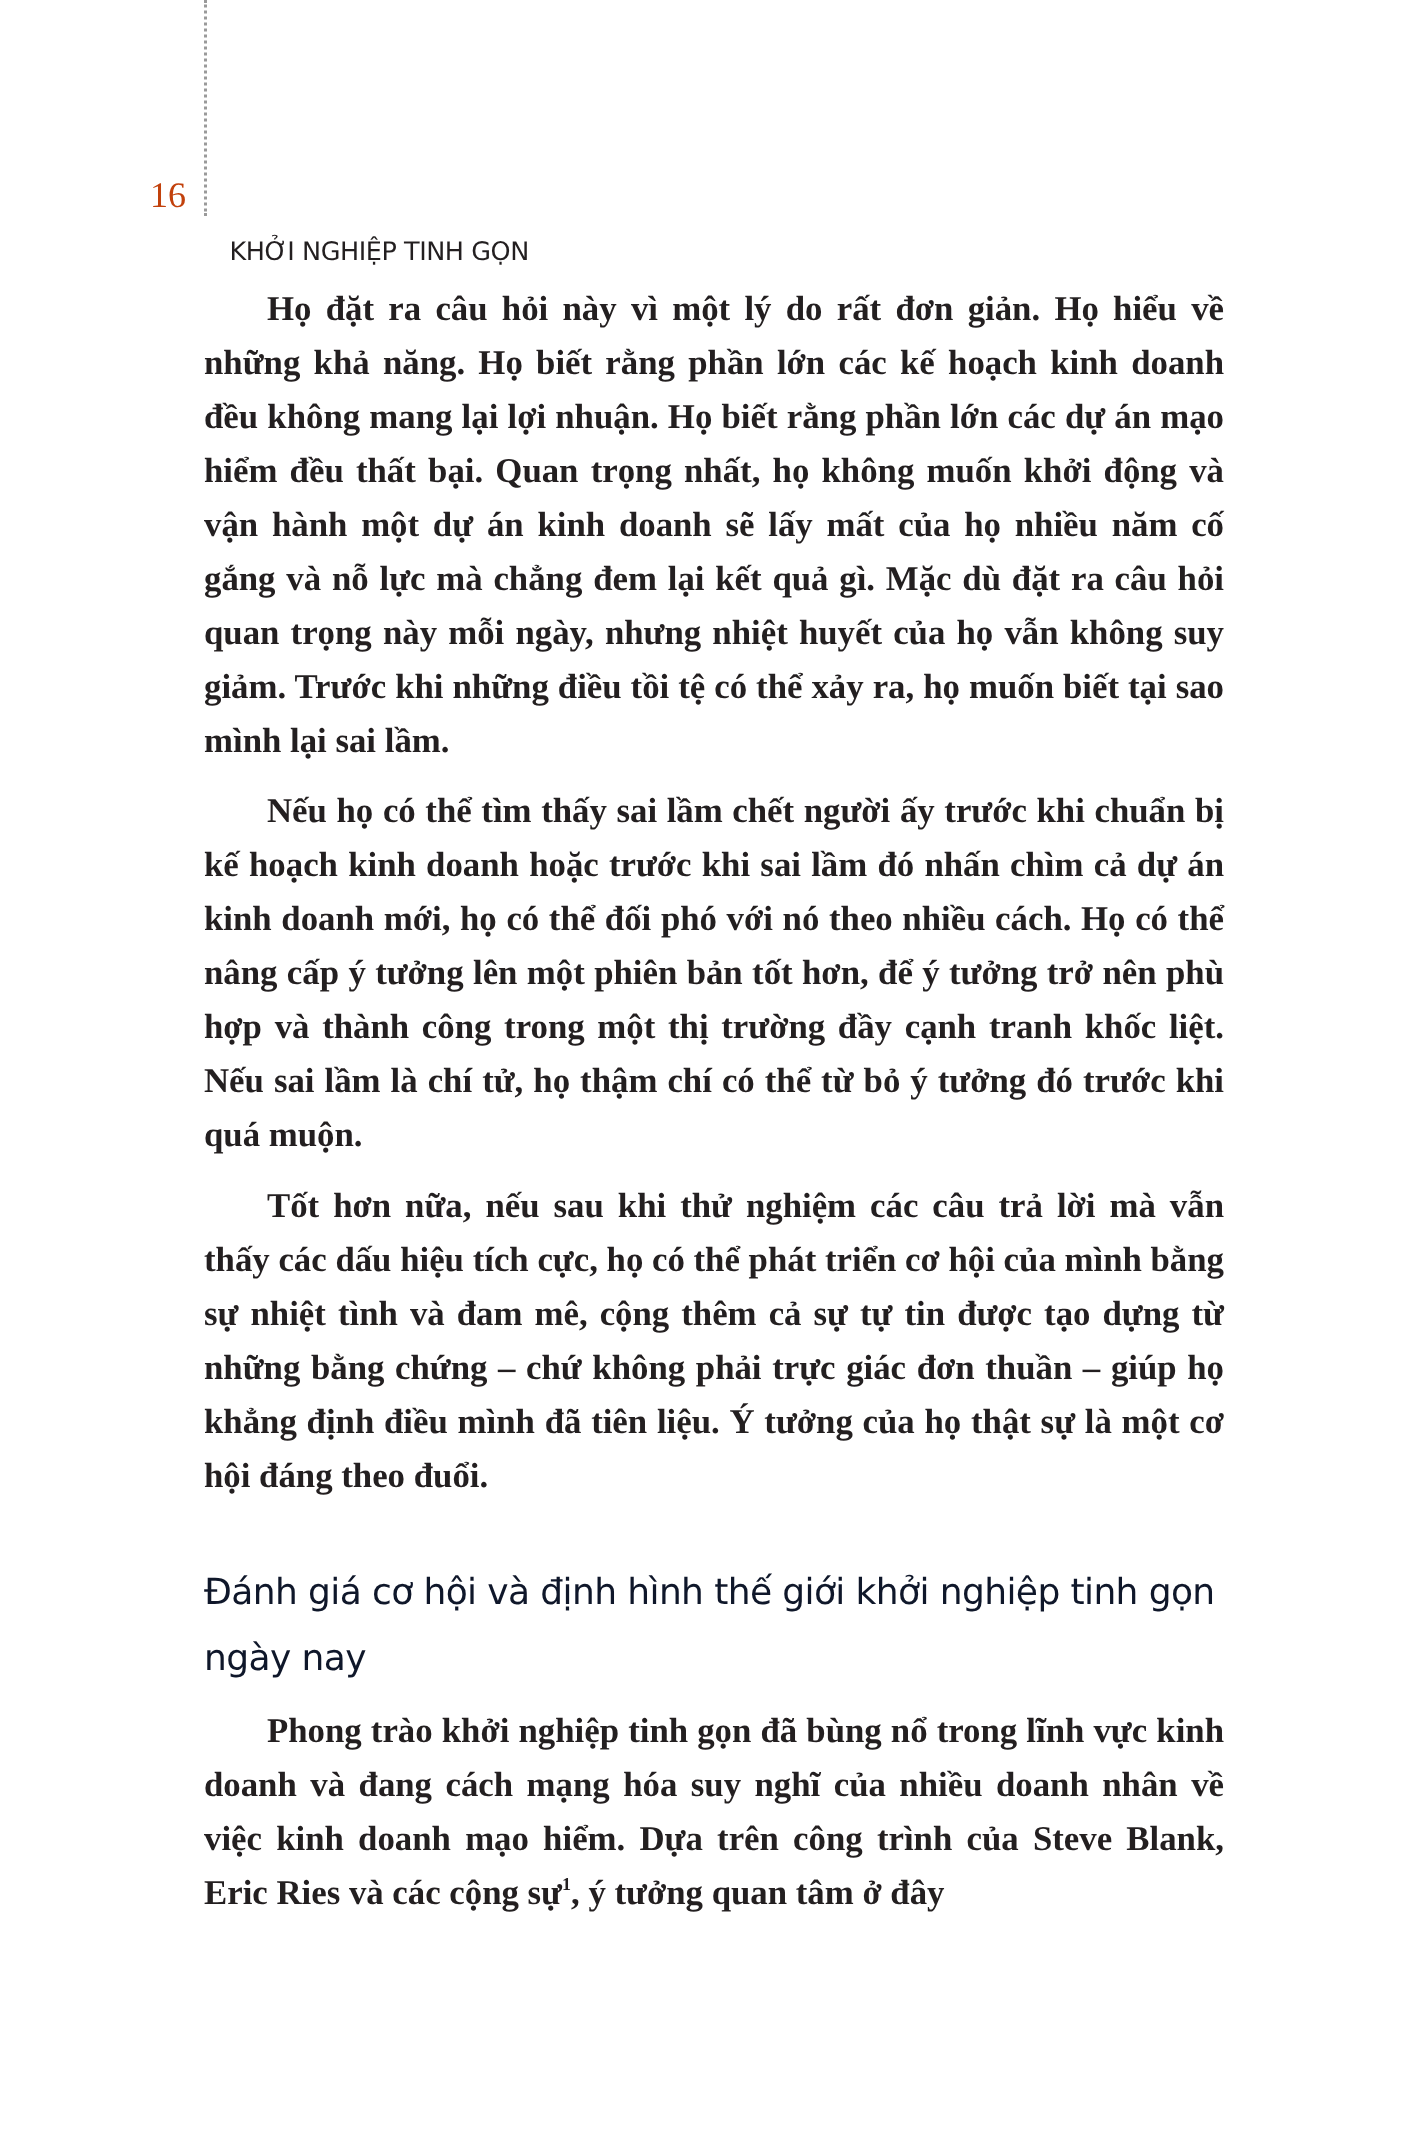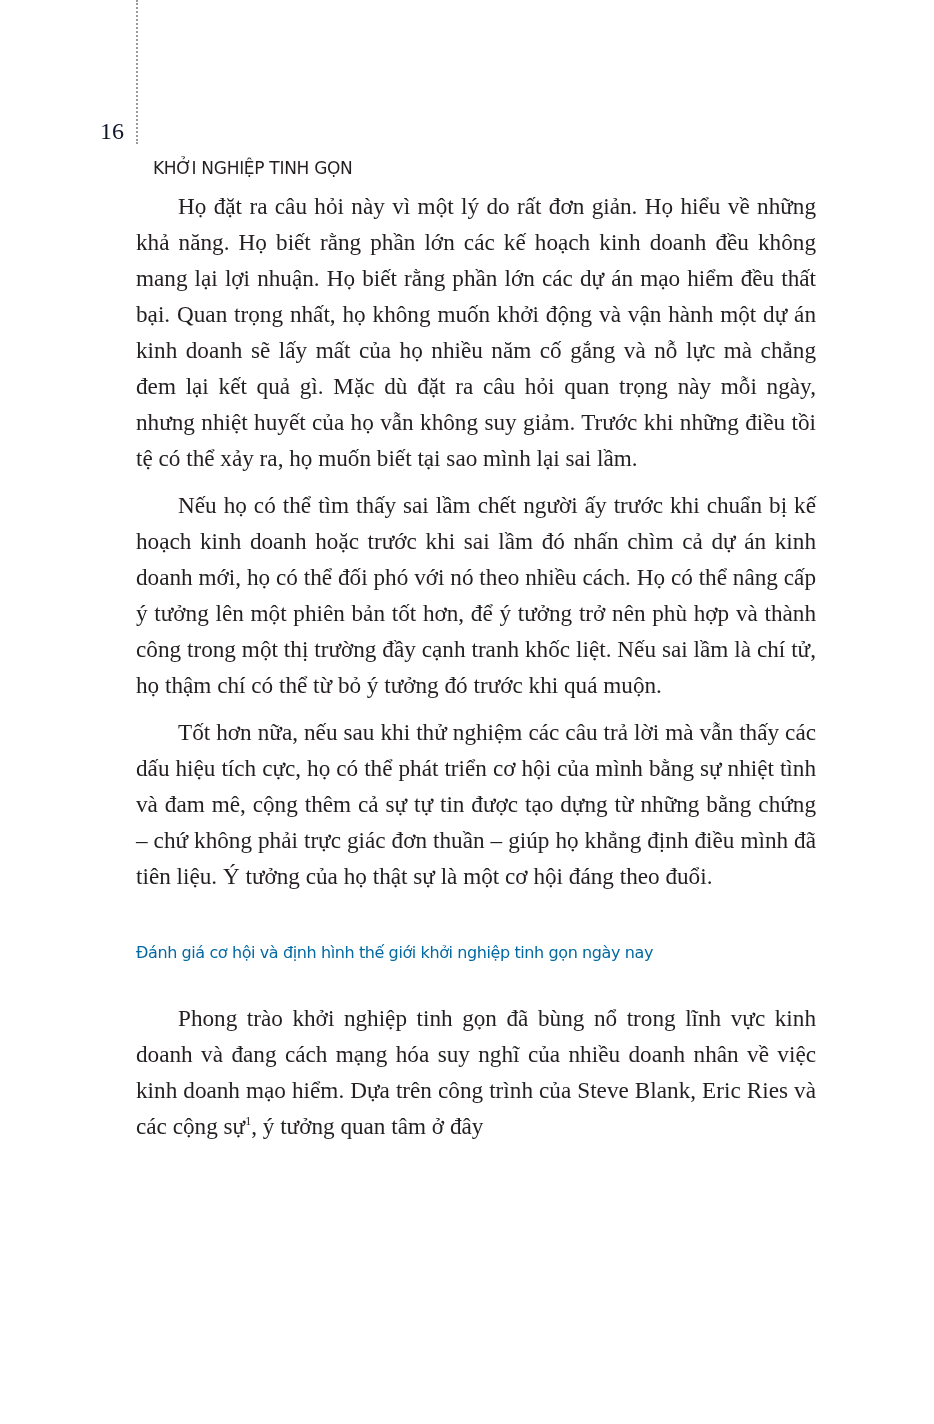--- a/index.html
+++ b/index.html
@@ -1,23 +1,23 @@
 <!DOCTYPE html>
 <html><head>
 <meta charset="utf-8">
 <style>
   html, body { margin:0; padding:0; }
   body { width:934px; height:1424px; background:#ffffff; position:relative; overflow:hidden; color:#231f20; }
   .dotline { position:absolute; left:136px; top:0; height:144px; width:0; border-left:2px dotted #9a9a9a; }
   .header { position:absolute; top:118px; left:0; width:934px; height:34px; }
-  .pnum { position:absolute; left:100px; top:0; font-family:"Liberation Serif", serif; font-size:24px; color:#0f172a; }
+  .pnum { position:absolute; left:100px; top:0; font-family:"Liberation Serif", serif; font-size:24px; color:#c2410c; }
   .running { position:absolute; left:153px; top:4px; font-family:"DejaVu Sans", sans-serif; font-size:17px; letter-spacing:-0.3px; color:#231f20;margin-top:36px; }
   .content { position:absolute; left:136px; top:188px; width:680px; }
-  p { margin:0 0 11px 0; font-family:"Liberation Serif", serif; font-size:23.2px; line-height:36px; text-align:justify; text-indent:42px; }
-  h2 { margin:37px 0 25px 0; font-family:"DejaVu Sans", sans-serif; font-weight:normal; font-size:16px; line-height:44px; letter-spacing:-0.4px; color:#0369a1; }
+  p { margin:0 0 11px 0; font-family:"Liberation Serif", serif; font-size:23.2px; line-height:36px; text-align:justify; text-indent:42px;font-weight:bold; }
+  h2 { margin:37px 0 9px 0; font-family:"DejaVu Sans", sans-serif; font-weight:normal; font-size:24px; line-height:44px; letter-spacing:-0.4px; color:#0f172a; }
   sup { font-size:12px; line-height:0; vertical-align:9px; }
 </style>
 </head>
 <body>
 
 <div class="dotline"></div>
 
 <div class="header">
   <span class="pnum">16</span>
   <span class="running">KHỞI NGHIỆP TINH GỌN</span>

